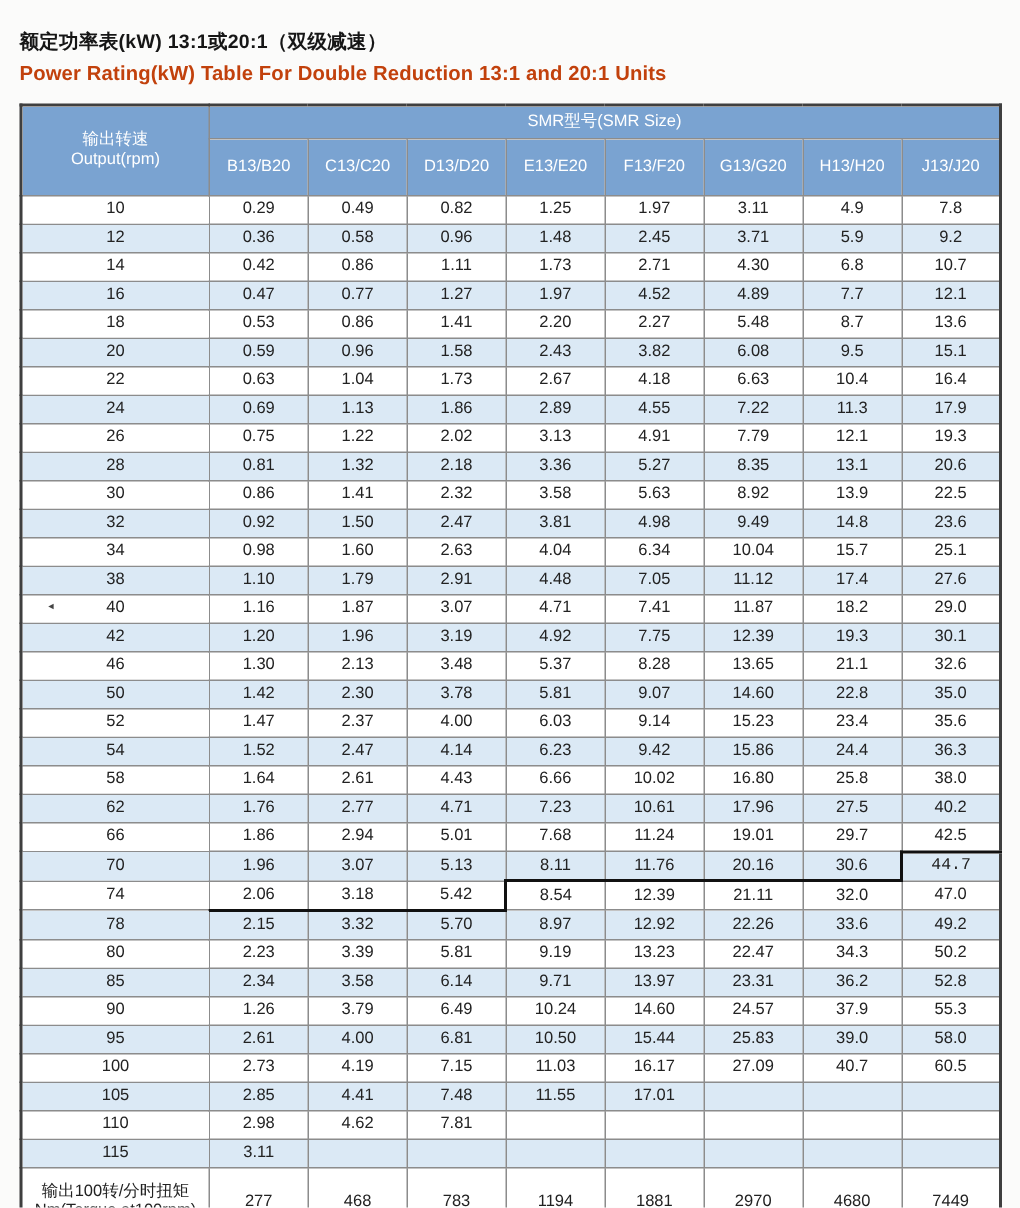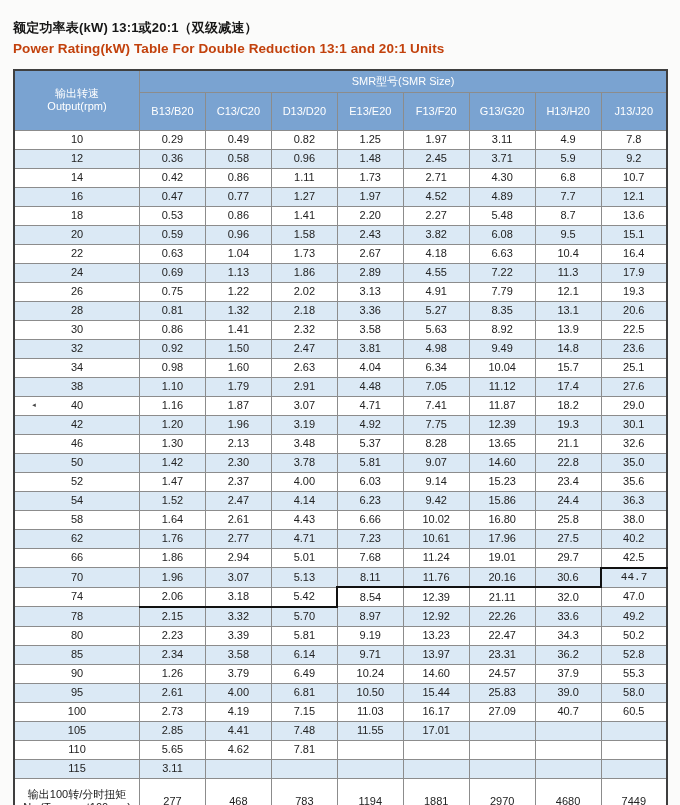--- a/index.html
+++ b/index.html
@@ -425,21 +425,21 @@
           <td>4.41</td>
           <td>7.48</td>
           <td>11.55</td>
           <td>17.01</td>
           <td></td>
           <td></td>
           <td></td>
         </tr>
         <tr>
           <td class="rowlabel">110</td>
-          <td>5.65</td>
+          <td>2.98</td>
           <td>4.62</td>
           <td>7.81</td>
           <td></td>
           <td></td>
           <td></td>
           <td></td>
           <td></td>
         </tr>
         <tr class="stripe">
           <td class="rowlabel">115</td>

